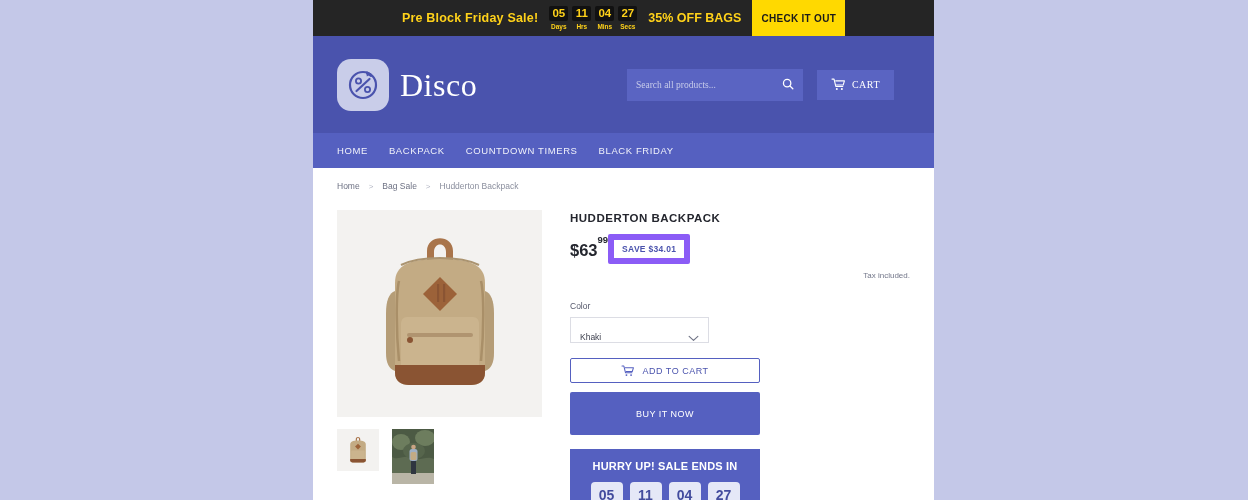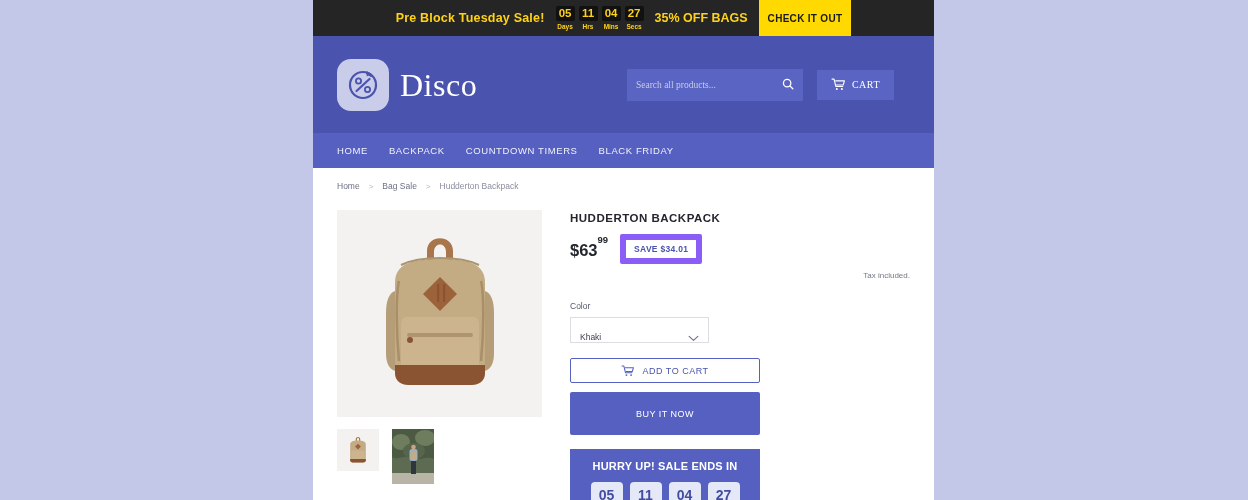--- a/index.html
+++ b/index.html
@@ -119,21 +119,21 @@
     display: flex; align-items: center; justify-content: center;
     cursor: pointer; overflow: hidden;
   }
   .thumb.lifestyle { width: 42px; height: 55px; }
 
   .details { flex: 1; padding-top: 2px; }
   .product-title {
     font-size: 11.5px; font-weight: bold; color: #24262e;
     letter-spacing: .5px; margin-bottom: 10px;
   }
-  .price-row { display: flex; align-items: center; gap: 12px; }
+  .price-row { display: flex; align-items: center; gap: 0; }
   .price { font-size: 16.5px; font-weight: bold; color: #24262e; line-height: 1; }
   .price sup { font-size: 9.5px; font-weight: bold; top: -.55em; position: relative; }
   .save-badge {
     border: 6px solid #8b5cf6; color: #4a53ad;
     font-size: 8.5px; font-weight: bold; letter-spacing: .3px;
     padding: 4px 8px; background: #fff; border-radius: 2px;
   }
   .tax-note { font-size: 8px; color: #73778a; margin-top: 7px; text-align: right; }
   .option-label { font-size: 8.5px; color: #54576a; margin-top: 21px; margin-bottom: 6px; }
   .select-wrap {
@@ -177,21 +177,21 @@
 
   
   .bp { display: block; }
 </style>
 </head>
 <body>
 
 <div class="viewport">
 
   <div class="promo-bar">
-    <div class="promo-text">Pre Block Tuesday Sale!</div>
+    <div class="promo-text">Pre Block Friday Sale!</div>
     <div class="promo-timer">
       <div class="promo-unit">
         <div class="promo-unit-val">05</div>
         <div class="promo-unit-lbl">Days</div>
       </div>
       <div class="promo-unit">
         <div class="promo-unit-val">11</div>
         <div class="promo-unit-lbl">Hrs</div>
       </div>
       <div class="promo-unit">

